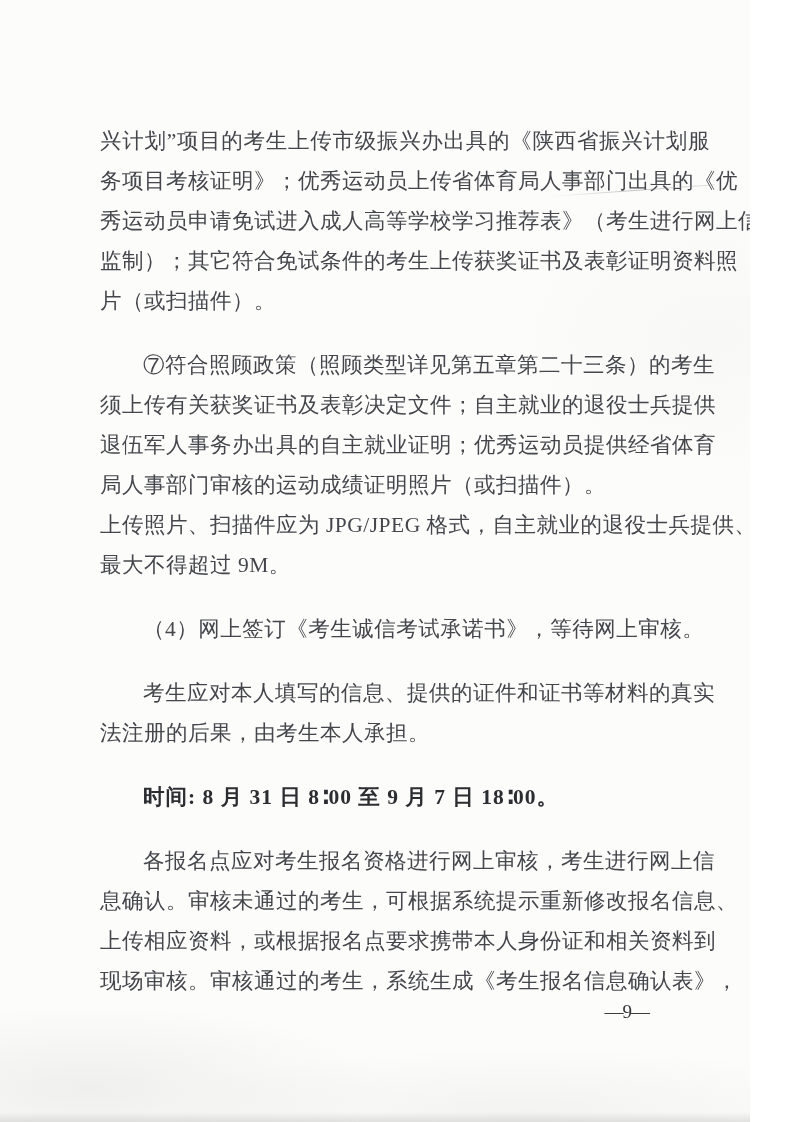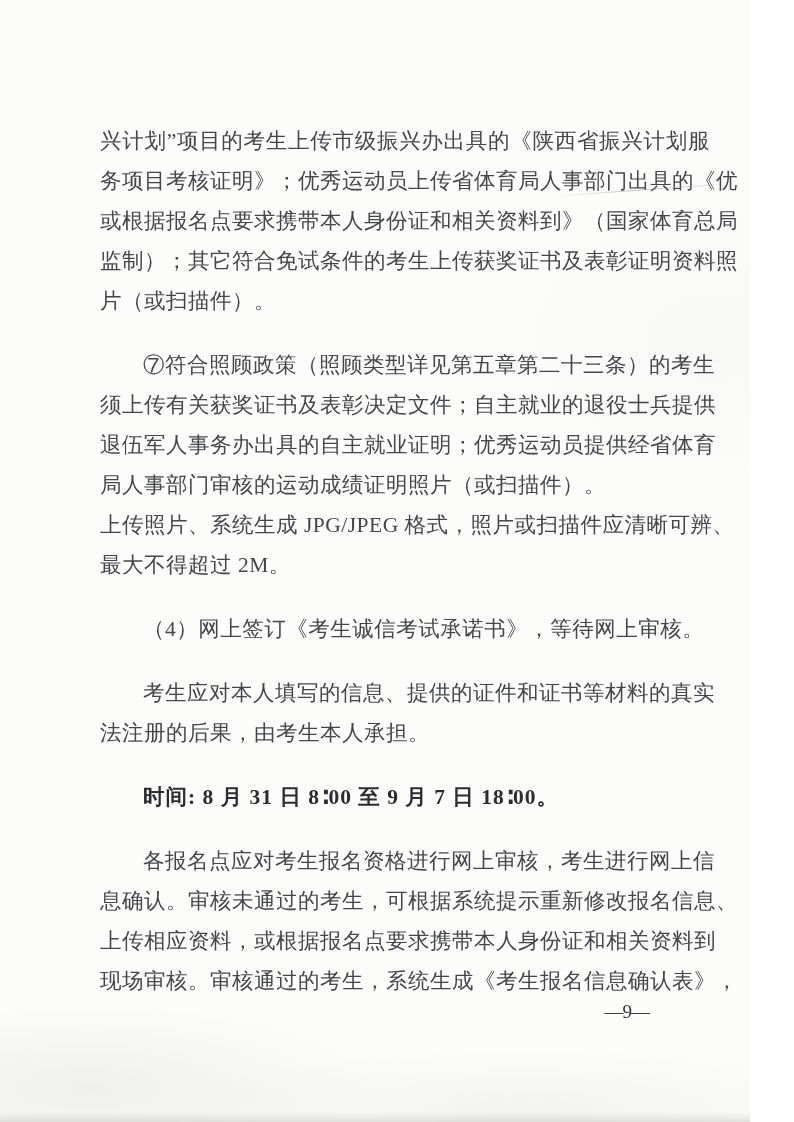--- a/index.html
+++ b/index.html
@@ -95,33 +95,33 @@
 </style>
 </head>
 <body>
 
 <div class="page">
 
   <div class="doc-body">
       <div class="paragraph normal">
         <div class="line full">兴计划”项目的考生上传市级振兴办出具的《陕西省振兴计划服</div>
         <div class="line full">务项目考核证明》；优秀运动员上传省体育局人事部门出具的《优</div>
-        <div class="line full">或根据报名点要求携带本人身份证和相关资料到》（国家体育总局</div>
+        <div class="line full">秀运动员申请免试进入成人高等学校学习推荐表》（考生进行网上信</div>
         <div class="line full">监制）；其它符合免试条件的考生上传获奖证书及表彰证明资料照</div>
         <div class="line">片（或扫描件）。</div>
       </div>
       <div class="paragraph normal">
         <div class="line full indent">⑦符合照顾政策（照顾类型详见第五章第二十三条）的考生</div>
         <div class="line full">须上传有关获奖证书及表彰决定文件；自主就业的退役士兵提供</div>
         <div class="line full">退伍军人事务办出具的自主就业证明；优秀运动员提供经省体育</div>
         <div class="line">局人事部门审核的运动成绩证明照片（或扫描件）。</div>
       </div>
       <div class="paragraph normal">
-        <div class="line full">上传照片、系统生成 JPG/JPEG 格式，照片或扫描件应清晰可辨、</div>
-        <div class="line">最大不得超过 2M。</div>
+        <div class="line full">上传照片、扫描件应为 JPG/JPEG 格式，自主就业的退役士兵提供、</div>
+        <div class="line">最大不得超过 9M。</div>
       </div>
       <div class="paragraph normal">
         <div class="line indent">（4）网上签订《考生诚信考试承诺书》，等待网上审核。</div>
       </div>
       <div class="paragraph normal">
         <div class="line full indent">考生应对本人填写的信息、提供的证件和证书等材料的真实</div>
         <div class="line">法注册的后果，由考生本人承担。</div>
       </div>
       <div class="paragraph bold">
         <div class="line indent">时间: 8 月 31 日 8∶00 至 9 月 7 日 18∶00。</div>

